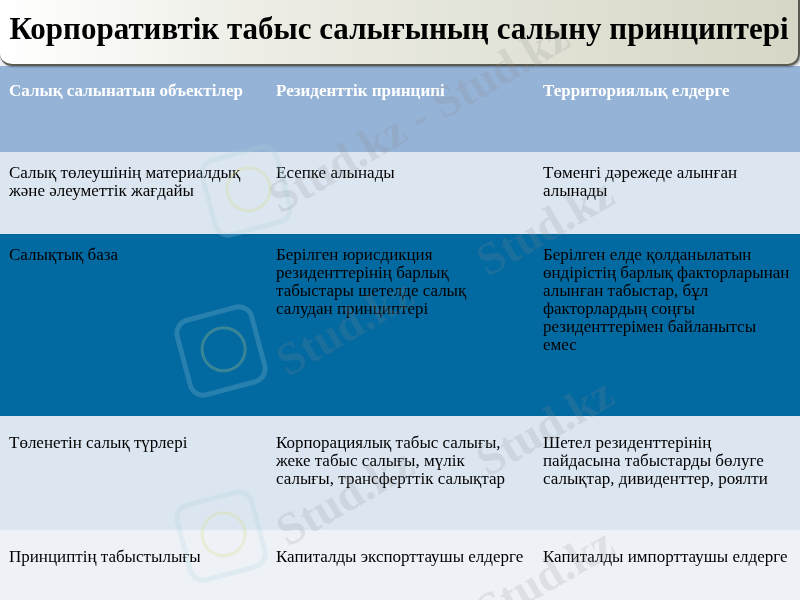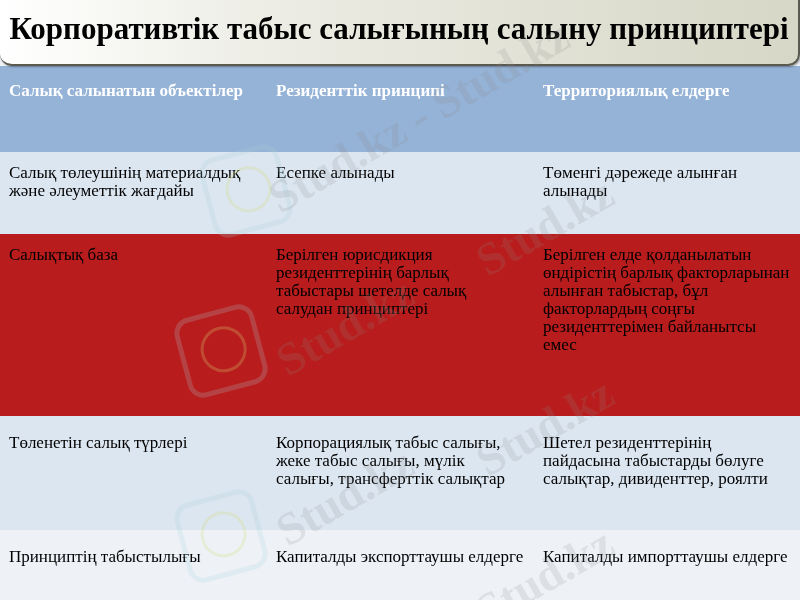--- a/index.html
+++ b/index.html
@@ -22,21 +22,21 @@
     position:absolute; left:0; top:66px; width:800px;
     border-collapse:collapse; table-layout:fixed; z-index:2;
   }
   col.c1 { width:267px; } col.c2 { width:267px; } col.c3 { width:266px; }
   th, td {
     vertical-align:top; text-align:left; padding:12px 8px 0 9px;
     font-size:17px; line-height:18px; font-weight:normal; color:#000;
   }
   th { background:#95b3d7; color:#fff; font-weight:bold; height:70px; padding-top:16px; }
   tr.r1 td { background:#dce6f1; height:70px; }
-  tr.r2 td { background:#b91c1c; height:170px;margin-top:12px; }
+  tr.r2 td { background:#0369a1; height:170px;margin-top:12px; }
   tr.r3 td { background:#dce6f1; height:96px; padding-top:18px;margin-left:44px; }
   tr.r4 td { background:#eef2f7; height:80px; padding-top:18px; }
   .watermark {
     position:absolute; z-index:4; pointer-events:none;
     font-family:"Liberation Serif", serif; font-weight:bold; font-size:46px;
     color:rgba(140,140,140,0.18); transform:rotate(-30deg);
   }
   .logo {
     position:absolute; z-index:4; width:72px; height:72px; border-radius:16px;
     border:5px solid rgba(170,210,220,0.22); transform:rotate(-15deg);

